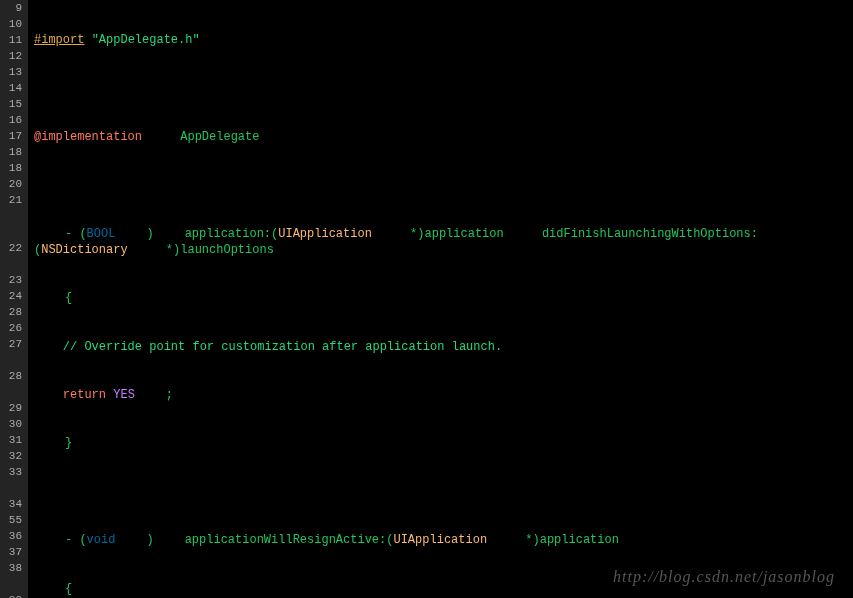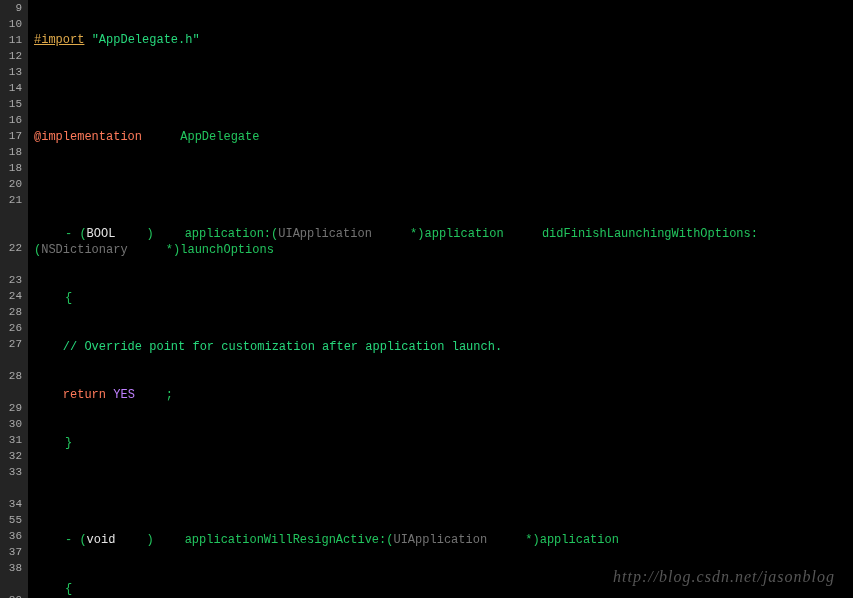--- a/index.html
+++ b/index.html
@@ -38,23 +38,23 @@
     white-space: pre-wrap;
     word-break: break-word;
     padding-left: 6px;
     flex: 1;
   }
   .line {
     min-height: 16px;
     line-height: 16px;
   }
   .c-white { color: #22c55e; padding-left: 31px; }
-  .c-magenta { color: #e5e5e5; }
+  .c-magenta { color: #0369a1; }
   .c-gold { color: #e0aa4a; text-decoration: underline; }
-  .c-cyan { color: #737373; }
+  .c-cyan { color: #fdba74; }
   .c-salmon { color: #ff7a5a; text-align: right; }
   .c-comment { color: #27d87c; }
   .c-purple { color: #c080ff; margin-top: 32px; }
   .c-str { color: #27d87c; }
   .watermark {
     position: absolute;
     right: 18px;
     bottom: 10px;
     color: #7a7a7a;
     font-family: Georgia, serif;

